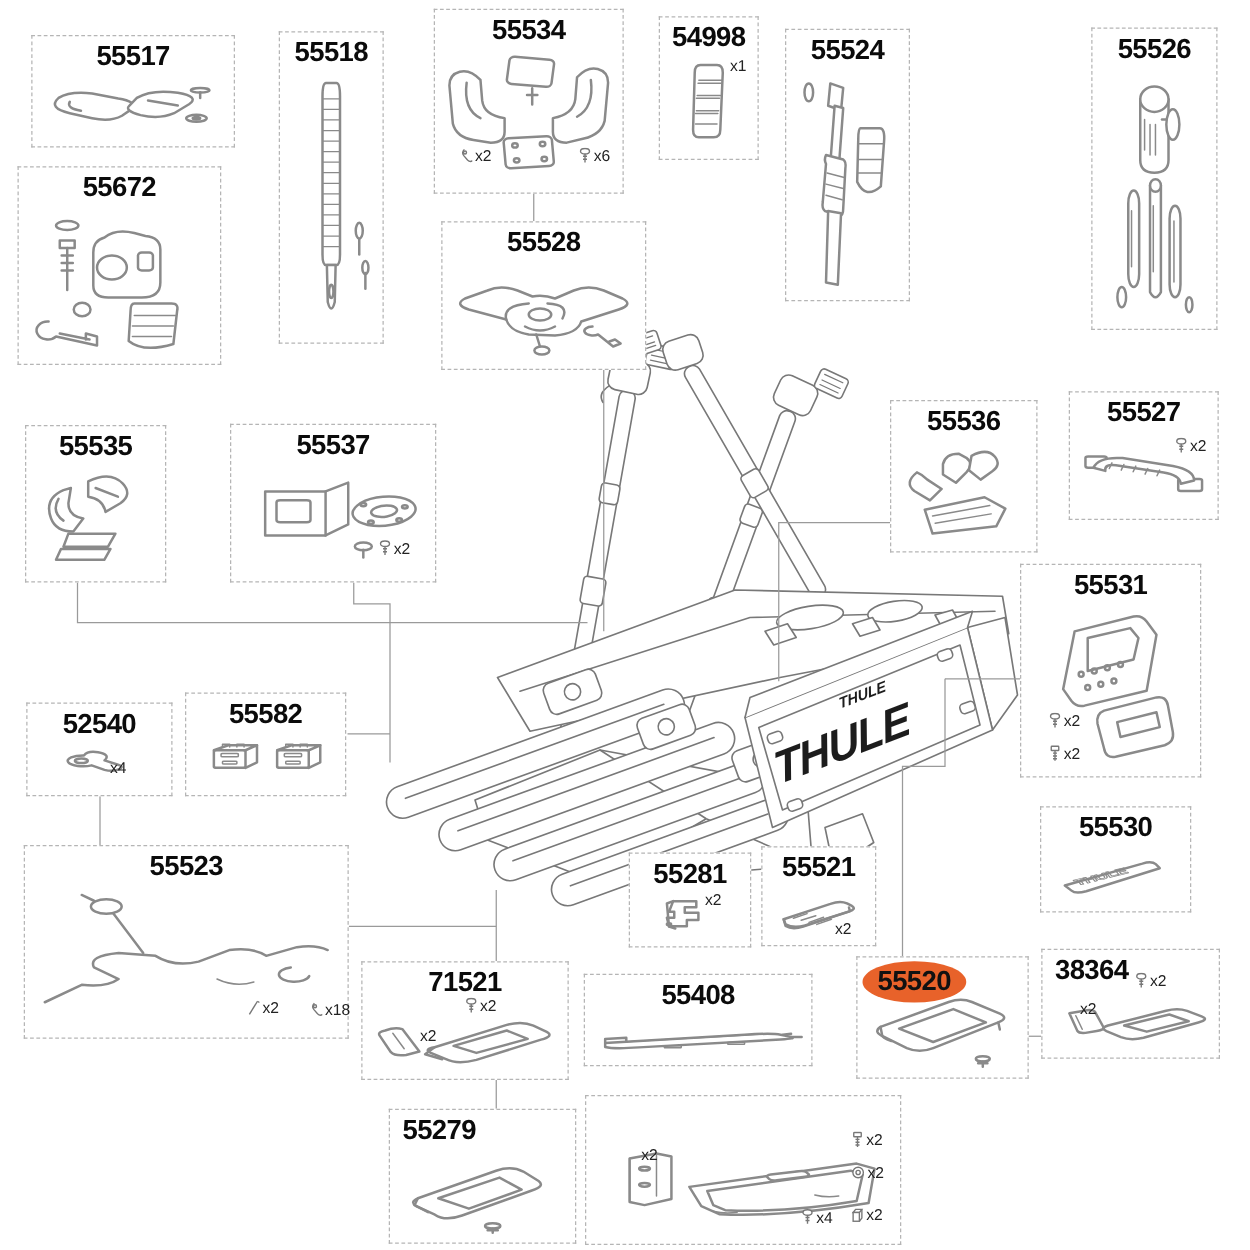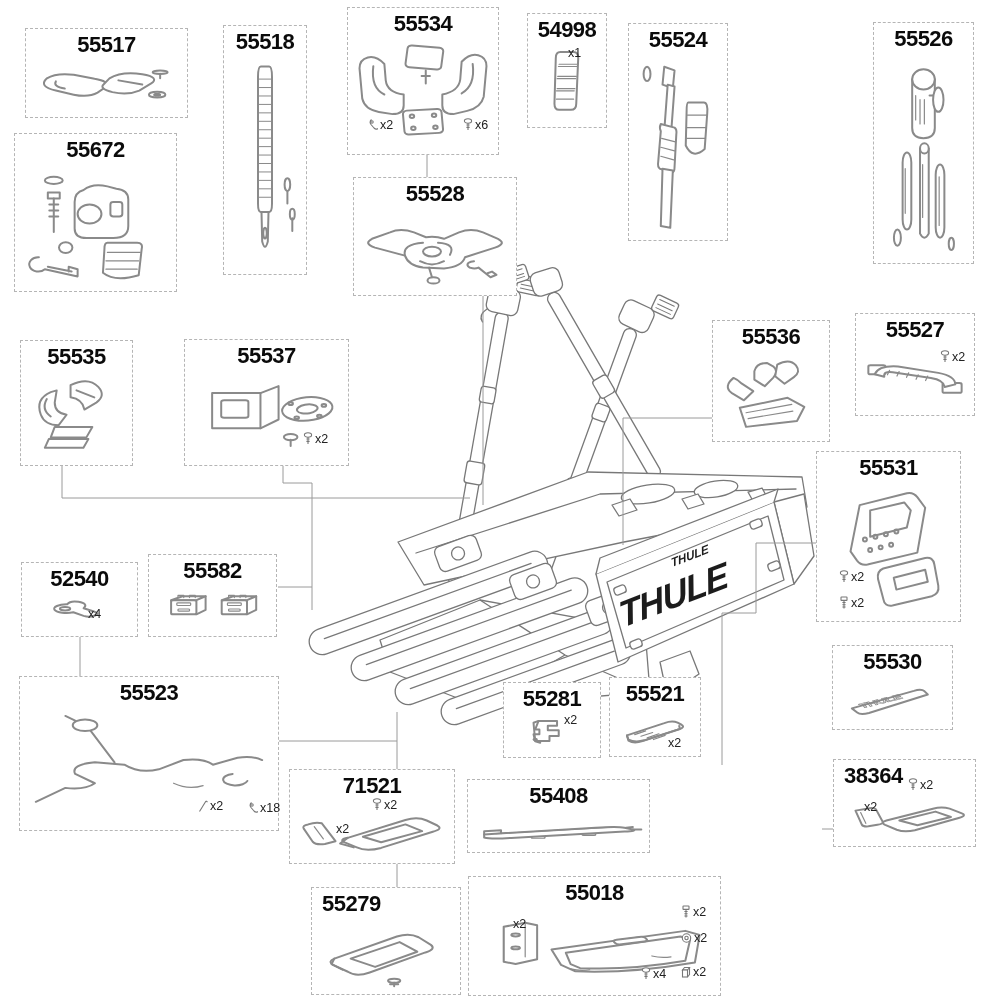--- a/index.html
+++ b/index.html
@@ -226,21 +226,21 @@
     <div class="part-box" style="left: 527px; top: 13px; width: 80px; height: 115px;">
       <div class="part-num">54998</div>
       <div class="sketch">
         <svg viewBox="0 0 100 100" preserveAspectRatio="none">
           <g fill="#ffffff" stroke="#8a8a8a" stroke-width="2" stroke-linejoin="round" stroke-linecap="round">
             <path d="M40,8 h20 q7,0 7,8 l-3,60 q0,8 -8,8 h-18 q-7,0 -7,-8 l2,-60 q0,-8 7,-8 z"></path>
             <path d="M38,24 h28 M37,27 h28 M36,40 h28 M35,43 h28 M35,56 h27 M34,59 h27 M34,70 h26" fill="none" stroke-width="1.2"></path>
           </g>
         </svg>
       </div>
-      <span class="qty" style="left: 40px; top: 32px; text-align: right;">
+      <span class="qty" style="left: 56px; top: 32px; text-align: right;">
         <span>x1</span>
       </span>
     </div>
     <div class="part-box" style="left: 628px; top: 23px; width: 100px; height: 218px;">
       <div class="part-num">55524</div>
       <div class="sketch">
         <svg viewBox="0 0 100 100" preserveAspectRatio="none">
           <g fill="#ffffff" stroke="#8a8a8a" stroke-width="2" stroke-linejoin="round" stroke-linecap="round">
             <circle cx="14" cy="10" r="4"></circle>
             <path d="M34,6 l12,2 l-2,10 l-12,-2 z"></path>
@@ -527,20 +527,34 @@
             <path d="M14,62 L62,32 q10,-7 17,-1 l5,5 q5,6 -3,11 L34,76 q-11,7 -18,-1 z"></path>
             <path d="M24,60 l14,-9 M32,64 l15,-9 M40,68 l15,-10 M48,72 l15,-10" fill="none" stroke-width="1.2"></path>
             <path d="M14,62 l2,10 q8,8 20,2 l46,-28 l-1,-7" fill="none"></path>
           </g>
         </svg>
       </div>
       <span class="qty" style="left: 58px; top: 58px;">
         <span>x2</span>
       </span>
     </div>
+    <div class="part-box" style="left: 685px; top: 765px; width: 138px; height: 98px;">
+      <div class="part-num hl">55520</div>
+      <div class="sketch" style="top: 20px;">
+        <svg viewBox="0 0 100 100" preserveAspectRatio="none">
+          <g fill="#ffffff" stroke="#8a8a8a" stroke-width="2" stroke-linejoin="round" stroke-linecap="round">
+            <path d="M10,50 L54,22 q8,-5 15,0 l18,13 q6,5 -1,10 L44,74 q-9,6 -17,0 L12,61 q-7,-5 -2,-11 z"></path>
+            <path d="M22,52 L57,30 l21,15 L44,67 z" fill="none"></path>
+            <path d="M10,50 l1,9 q0,4 6,7 M86,45 l1,8" fill="none"></path>
+            <ellipse cx="76" cy="86" rx="4.5" ry="3"></ellipse>
+            <path d="M76,89 v6 M73,91 h6" fill="none"></path>
+          </g>
+        </svg>
+      </div>
+    </div>
     <div class="part-box" style="left: 833px; top: 759px; width: 143px; height: 88px;">
       <div class="part-num left">38364</div>
       <div class="sketch">
         <svg viewBox="0 0 100 100" preserveAspectRatio="none">
           <g fill="#ffffff" stroke="#8a8a8a" stroke-width="2" stroke-linejoin="round" stroke-linecap="round">
             <path d="M12,38 l11,-5 q4,-1 5,3 l5,24 q1,5 -4,7 l-7,3 q-4,1 -5,-3 z"></path>
             <path d="M16,42 l4,22" fill="none" stroke-width="1.2"></path>
             <path d="M36,58 L72,34 q7,-5 13,0 l9,9 q5,5 -2,10 L58,78 q-8,5 -14,-1 l-9,-10 q-4,-5 1,-9 z"></path>
             <path d="M46,58 L74,40 l12,11 L60,68 z" fill="none"></path>
           </g>
@@ -612,21 +626,20 @@
             <path d="M12,56 L58,24 q9,-6 16,1 l9,11 q4,6 -4,11 L38,76 q-10,7 -16,-1 l-11,-10 q-4,-5 1,-9 z"></path>
             <path d="M24,56 L60,32 l13,14 L42,68 z" fill="none"></path>
             <path d="M12,56 l-2,8 l8,8" fill="none"></path>
             <ellipse cx="56" cy="88" rx="4.5" ry="3"></ellipse>
             <path d="M56,91 v5 M53,93 h6" fill="none"></path>
           </g>
         </svg>
       </div>
     </div>
     <div class="part-box" style="left: 468px; top: 876px; width: 253px; height: 120px;">
-      <div class="part-num">55018</div>
       <div class="sketch">
         <svg viewBox="0 0 100 100" preserveAspectRatio="none">
           <g fill="#ffffff" stroke="#8a8a8a" stroke-width="2" stroke-linejoin="round" stroke-linecap="round">
             <path d="M12,22 l9,-5 l5,3 v42 l-9,6 l-5,-3 z"></path>
             <path d="M21,17 v42 M12,22 v42" fill="none" stroke-width="1.2"></path>
             <circle cx="17" cy="32" r="1.8" fill="none"></circle>
             <circle cx="17" cy="48" r="1.8" fill="none"></circle>
             <path d="M32,50 L88,27 l6,5 l-2,34 q-28,14 -50,11 l-6,-8 z"></path>
             <path d="M38,54 L86,34 l4,4 l-2,26 q-24,12 -44,9 l-4,-5 z" fill="none"></path>
             <rect x="58" y="36" width="14" height="6" rx="2" transform="rotate(-20 65 39)"></rect>

